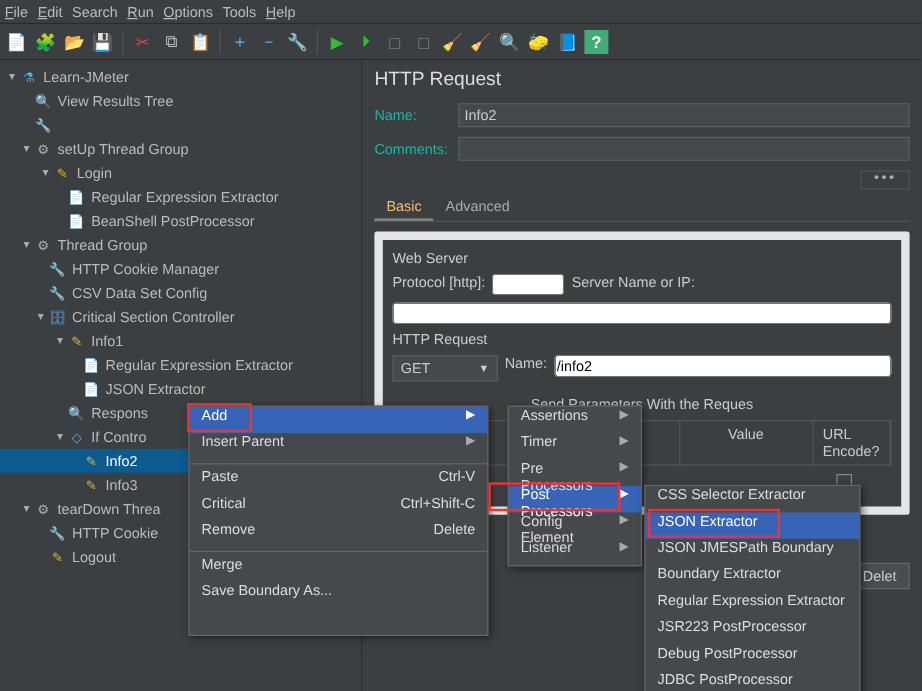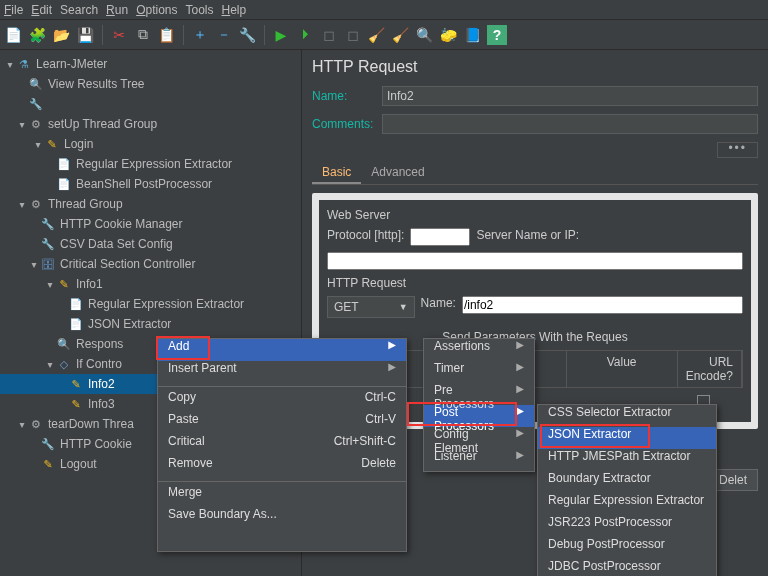--- a/index.html
+++ b/index.html
@@ -216,21 +216,21 @@
             <span>GET</span>
             <span style="font-size:9px">▼</span>
           </div>
         <label>Name:</label>
         <input type="text" style="flex: 1 1 0%;" value="/info2">
       </div>
       <div class="param-head">Send Parameters With the Reques</div>
       <div class="tbl-head">
         <div style="width:260px"></div>
         <div style="width:120px;text-align:center">Value</div>
-        <div style="flex:1;text-align:right">URL Encode?</div>
+        <div style="flex:1;text-align:left">URL Encode?</div>
       </div>
       <div style="text-align:center;padding:6px"><span class="cb" style="margin-left:340px"></span></div>
     </div>
     <div style="display:flex;gap:8px;justify-content:flex-end;margin-top:40px">
       <button class="btn">Deta</button>
       <button class="btn">board</button>
       <button class="btn">Delet</button>
     </div>
   </div>
 </div>
@@ -239,24 +239,20 @@
   <div class="ctx-row hi">
       <span>Add</span>
       <span class="arr">▶</span>
     </div>
   <div class="ctx-row">
       <span>Insert Parent</span>
       <span class="arr">▶</span>
     </div>
   <div class="ctx-sep"></div>
   <div class="ctx-row">
-      <span>Copy</span>
-      <span>Ctrl-C</span>
-    </div>
-  <div class="ctx-row">
       <span>Paste</span>
       <span>Ctrl-V</span>
     </div>
   <div class="ctx-row">
       <span>Critical</span>
       <span>Ctrl+Shift-C</span>
     </div>
   <div class="ctx-row">
       <span>Remove</span>
       <span>Delete</span>
@@ -299,21 +295,21 @@
 </div>
 
 <div class="ctx" style="left:537px;top:404px;width:180px">
   <div class="ctx-row">
       <span>CSS Selector Extractor</span>
     </div>
   <div class="ctx-row hi">
       <span>JSON Extractor</span>
     </div>
   <div class="ctx-row">
-      <span>HTTP JMESPath Extractor</span>
+      <span>JSON JMESPath Boundary</span>
     </div>
   <div class="ctx-row">
       <span>Boundary Extractor</span>
     </div>
   <div class="ctx-row">
       <span>Regular Expression Extractor</span>
     </div>
   <div class="ctx-row">
       <span>JSR223 PostProcessor</span>
     </div>

